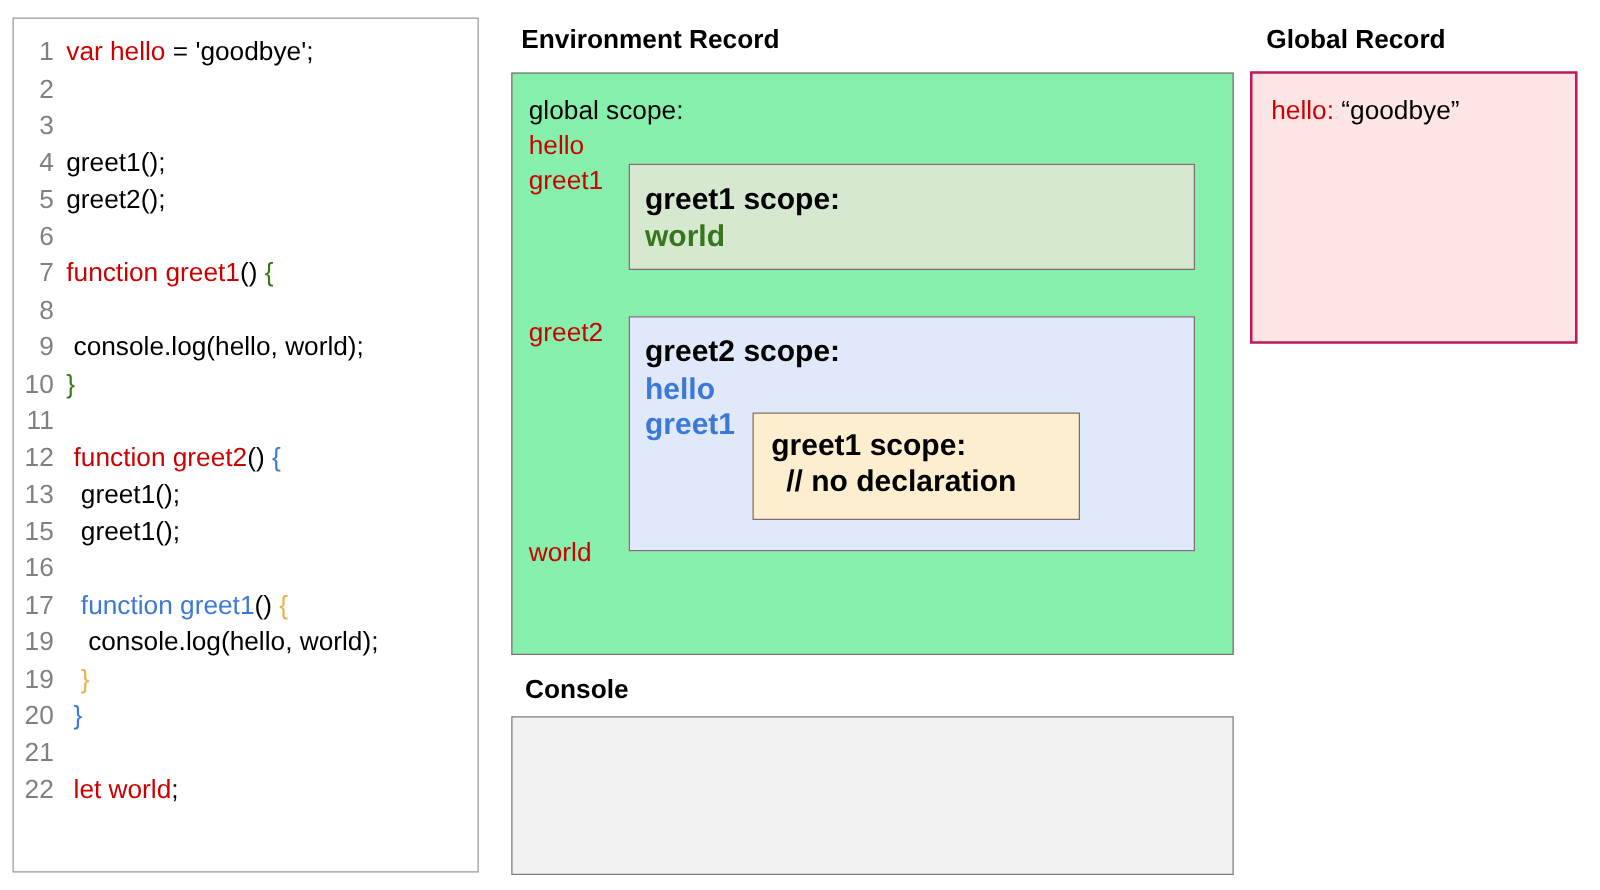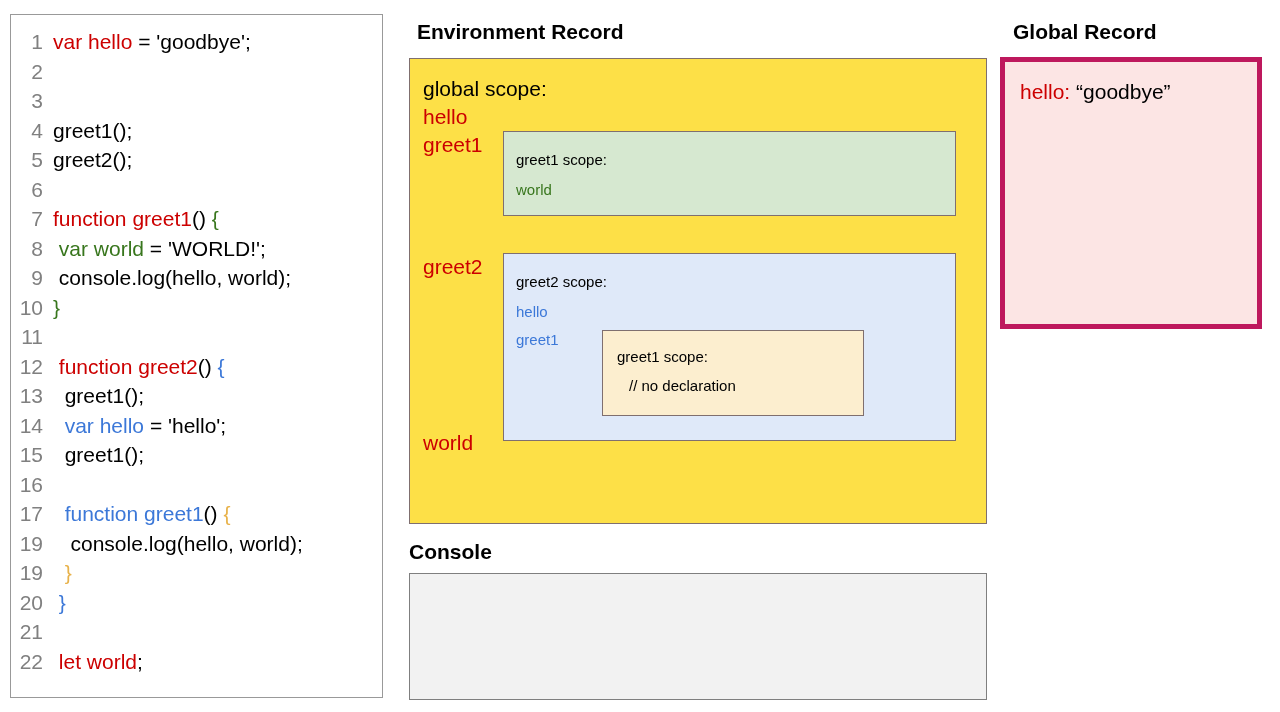--- a/index.html
+++ b/index.html
@@ -55,30 +55,30 @@
   
   .section-title {
     position: absolute;
     font-size: 21px;
     font-weight: bold;
     color: #000000;
     white-space: nowrap;
   }
   #env-title    { left: 417px; top: 20px; }
   #global-title { left: 1013px; top: 20px; }
-  #console-title{ left: 409px; top: 540px; }
+  #console-title{ left: 420px; top: 540px; }
 
   
   #env-box {
     position: absolute;
     left: 409px;
     top: 58px;
     width: 578px;
     height: 466px;
-    background: #fde047;
+    background: #86efac;
     border: 1px solid #7f6f6f;
     box-sizing: border-box;
   }
   .scope-label {
     position: absolute;
     font-size: 21px;
     line-height: 28px;
     white-space: nowrap;
   }
   #global-scope-heading { left: 13px;  top: 16px;  color: #000000; }
@@ -112,43 +112,44 @@
     left: 98px;
     top: 76px;
     width: 262px;
     height: 86px;
     background: #fceecf;
     border: 1px solid #7f6f6f;
     box-sizing: border-box;
   }
   .box-line {
     position: absolute;
-    font-size: 15px;
+    font-size: 24px;
     line-height: 28px;
     white-space: nowrap;
+    font-weight: bold;
   }
   #greet1-scope-heading { left: 12px; top: 14px; color: #000000; }
   #greet1-scope-world   { left: 12px; top: 44px; color: #38761d; }
 
   #greet2-scope-heading { left: 12px; top: 14px; color: #000000; }
   #greet2-scope-hello   { left: 12px; top: 44px; color: #3c78d8; }
   #greet2-scope-greet1  { left: 12px; top: 72px; color: #3c78d8; }
 
   #greet1-inner-heading { left: 14px; top: 12px; color: #000000; }
   #greet1-inner-note    { left: 14px; top: 41px; color: #000000; margin-left: 12px; }
 
   
   #global-box {
     position: absolute;
     left: 1000px;
     top: 57px;
     width: 262px;
-    height: 272px;
+    height: 218px;
     background: #fce5e4;
-    border: 5px solid #be185d;
+    border: 2px solid #be185d;
     box-sizing: border-box;
   }
   #global-entry {
     position: absolute;
     left: 15px;
     top: 16px;
     font-size: 21px;
     line-height: 28px;
     white-space: nowrap;
   }
@@ -180,27 +181,26 @@
 
 <div id="code-panel">
   <div id="code-lines">
       <div class="code-line"><span class="ln">1</span><span class="code-text"><span class="tok-red">var hello</span><span class="tok-black"> = 'goodbye';</span></span></div>
       <div class="code-line"><span class="ln">2</span></div>
       <div class="code-line"><span class="ln">3</span><span class="code-text"></span></div>
       <div class="code-line"><span class="ln">4</span><span class="code-text"><span class="tok-black">greet1();</span></span></div>
       <div class="code-line"><span class="ln">5</span><span class="code-text"><span class="tok-black">greet2();</span></span></div>
       <div class="code-line"><span class="ln">6</span><span class="code-text"></span></div>
       <div class="code-line"><span class="ln">7</span><span class="code-text"><span class="tok-red">function greet1</span><span class="tok-black">() </span><span class="tok-green">{</span></span></div>
-      <div class="code-line"><span class="ln">8</span><span class="code-text"><span class="tok-green"> var world</span><span class="tok-black"> = 'WORLD!';</span></span></div>
+      <div class="code-line"><span class="ln">8</span></div>
       <div class="code-line"><span class="ln">9</span><span class="code-text"><span class="tok-black"> console.log(hello, world);</span></span></div>
       <div class="code-line"><span class="ln">10</span><span class="code-text"><span class="tok-green">}</span></span></div>
       <div class="code-line"><span class="ln">11</span><span class="code-text"></span></div>
       <div class="code-line"><span class="ln">12</span><span class="code-text"><span class="tok-red"> function greet2</span><span class="tok-black">() </span><span class="tok-blue">{</span></span></div>
       <div class="code-line"><span class="ln">13</span><span class="code-text"><span class="tok-black">  greet1();</span></span></div>
-      <div class="code-line"><span class="ln">14</span><span class="code-text"><span class="tok-blue">  var hello</span><span class="tok-black"> = 'hello';</span></span></div>
       <div class="code-line"><span class="ln">15</span><span class="code-text"><span class="tok-black">  greet1();</span></span></div>
       <div class="code-line"><span class="ln">16</span><span class="code-text"></span></div>
       <div class="code-line"><span class="ln">17</span><span class="code-text"><span class="tok-blue">  function greet1</span><span class="tok-black">() </span><span class="tok-yellow">{</span></span></div>
       <div class="code-line"><span class="ln">19</span><span class="code-text"><span class="tok-black">   console.log(hello, world);</span></span></div>
       <div class="code-line"><span class="ln">19</span><span class="code-text"><span class="tok-yellow">  }</span></span></div>
       <div class="code-line"><span class="ln">20</span><span class="code-text"><span class="tok-blue"> }</span></span></div>
       <div class="code-line"><span class="ln">21</span><span class="code-text"></span></div>
       <div class="code-line"><span class="ln">22</span><span class="code-text"><span class="tok-red"> let world</span><span class="tok-black">;</span></span></div>
     </div>
 </div>

